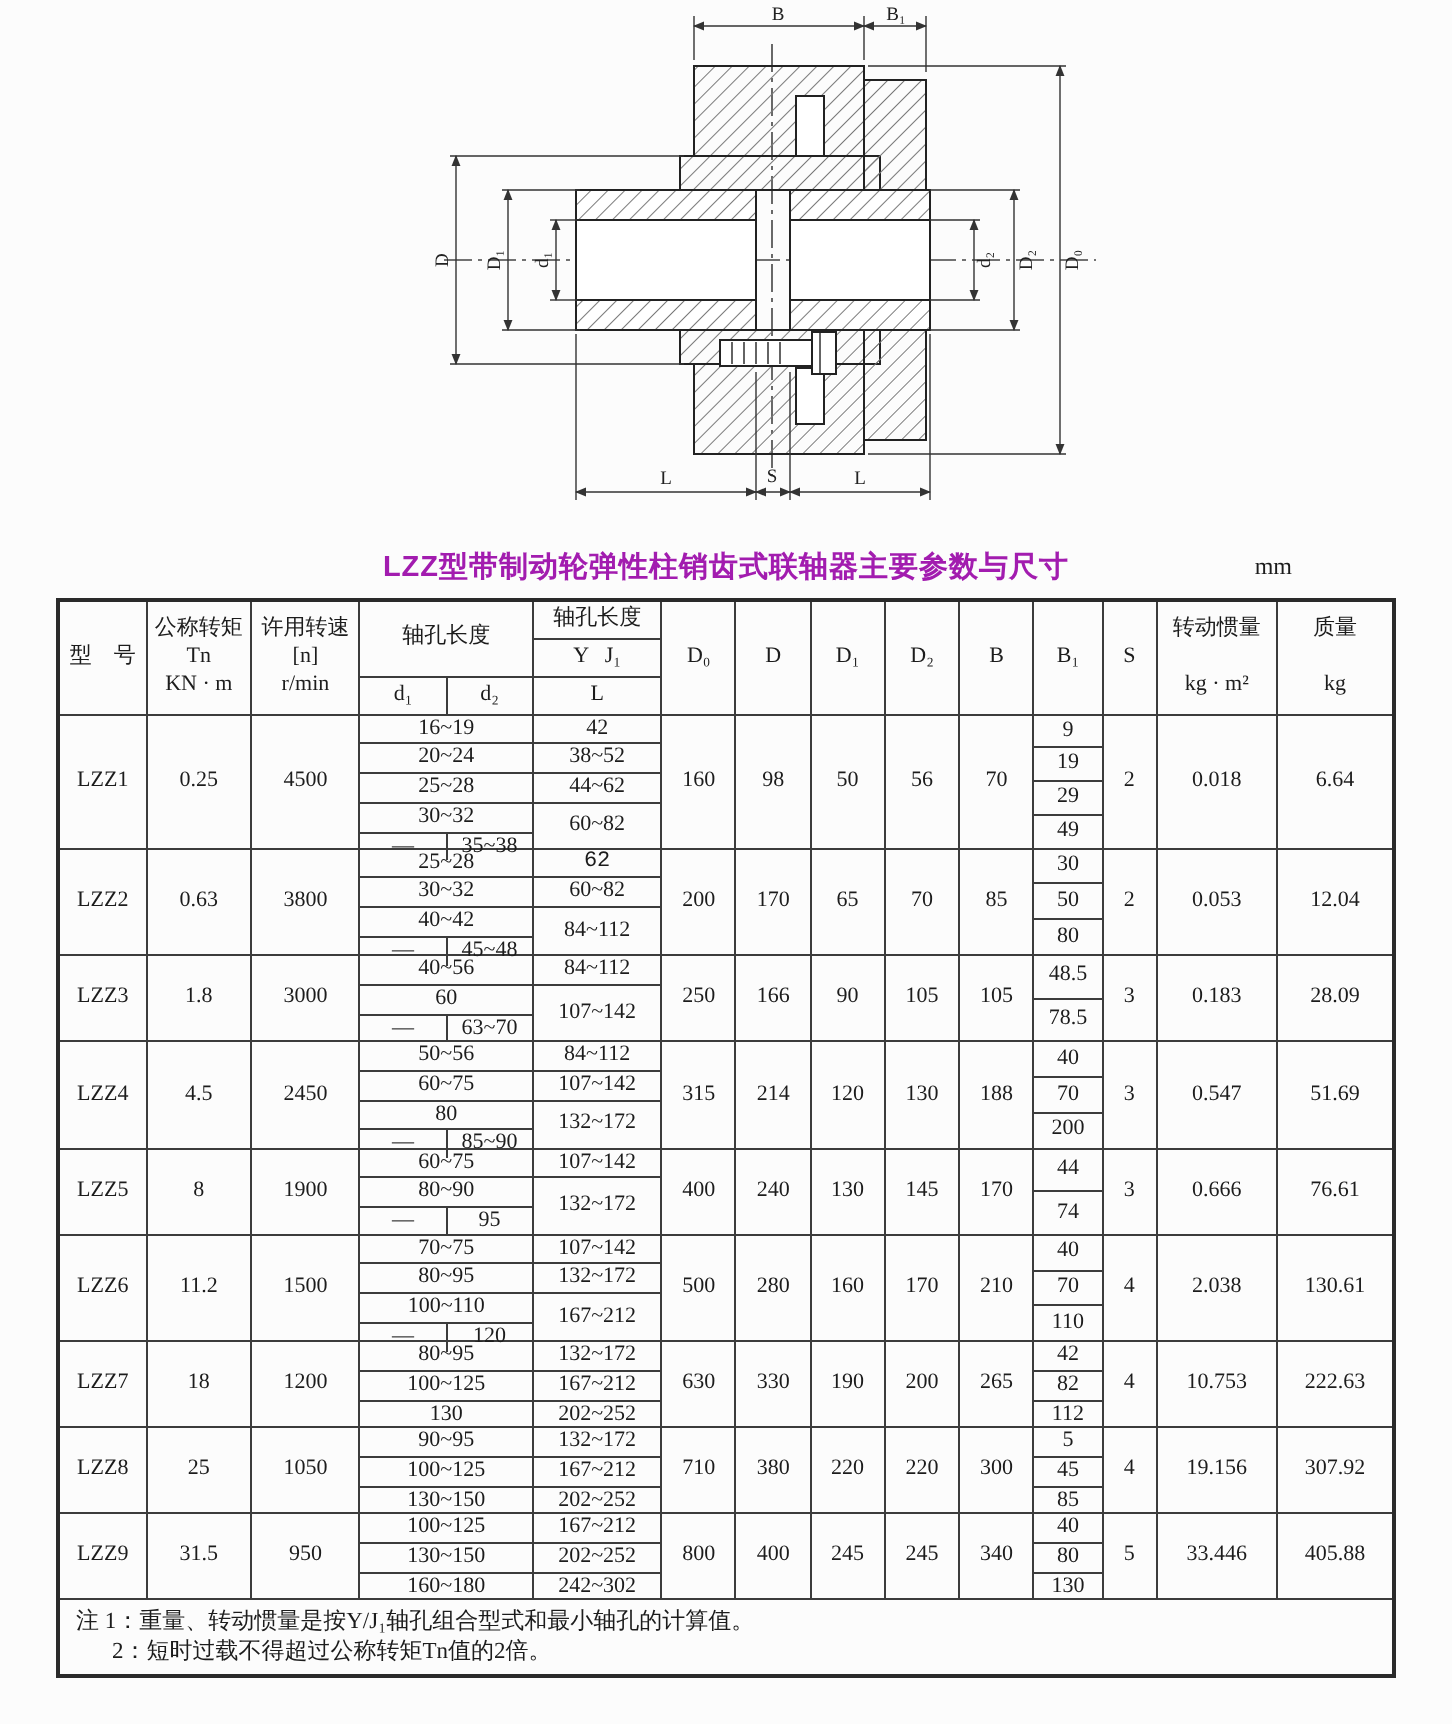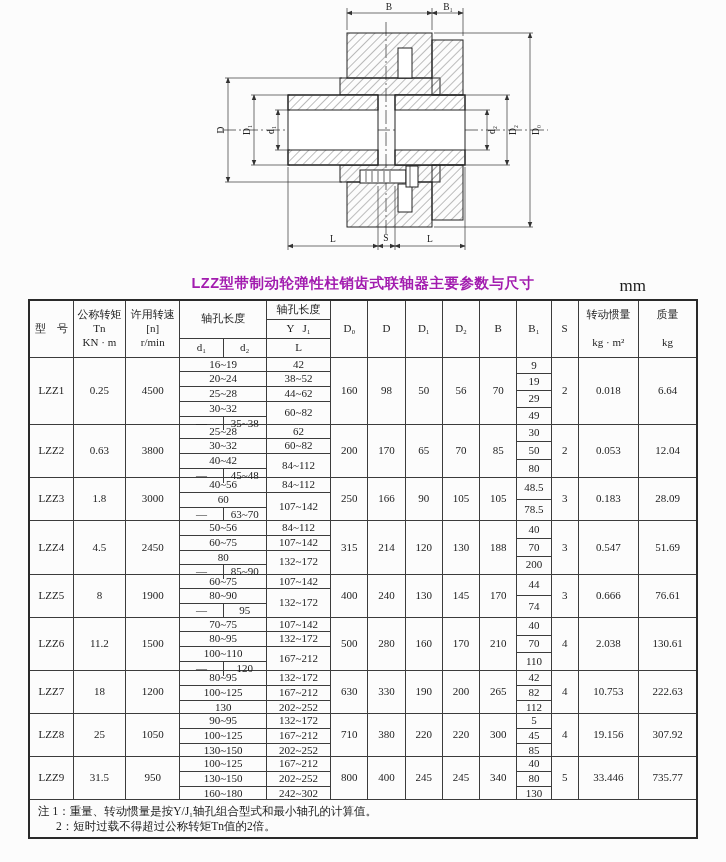--- a/index.html
+++ b/index.html
@@ -12,21 +12,21 @@
   
   .drawing-wrap{width:726px;height:268px;}
   svg text{font-family:"Liberation Serif","DejaVu Serif",serif;fill:#222;}
   
   .title-row{position:relative;width:670px;margin:6px 0 5px 28px;height:20px;}
   .doc-title{
     position:absolute;left:0;right:0;text-align:center;
     font-family:"Liberation Sans","DejaVu Sans",sans-serif;
     font-weight:bold;font-size:14.5px;letter-spacing:.5px;color:#a21caf;
   }
-  .unit-label{position:absolute;right:52px;top:2px;font-size:17px;}
+  .unit-label{position:absolute;right:52px;top:2px;font-size:12px;}
   
   table.spec{
     border-collapse:collapse;table-layout:fixed;
     width:670px;margin-left:28px;font-size:11px;
   }
   .spec th,.spec td{
     border:1px solid #3c3c3c;text-align:center;vertical-align:middle;
     padding:0 1px;font-weight:normal;line-height:1.25;
   }
   .spec{border:2px solid #2a2a2a;}
@@ -280,21 +280,21 @@
               <div class="srow">30~32</div>
               <div class="srow">40~42</div>
               <div class="srow">
                 <div class="half hr">—</div>
                 <div class="half">45~48</div>
               </div>
             </div>
           </td>
           <td class="p0">
             <div class="stack">
-              <div class="srow" style="flex-grow: 1;">62</div>
+              <div class="srow" style="flex-grow: 1; font-family: Liberation Mono, monospace;">62</div>
               <div class="srow" style="flex-grow: 1;">60~82</div>
               <div class="srow" style="flex-grow: 2;">84~112</div>
             </div>
           </td>
           <td>200</td>
           <td>170</td>
           <td>65</td>
           <td>70</td>
           <td>85</td>
           <td class="p0">
@@ -547,21 +547,21 @@
           <td>340</td>
           <td class="p0">
             <div class="stack">
               <div class="srow">40</div>
               <div class="srow">80</div>
               <div class="srow">130</div>
             </div>
           </td>
           <td>5</td>
           <td>33.446</td>
-          <td>735.77</td>
+          <td>405.88</td>
         </tr>
       </tbody>
     <tfoot>
       <tr>
         <td colspan="15" class="notes-cell">
           <div>注 1：重量、转动惯量是按Y/J₁轴孔组合型式和最小轴孔的计算值。</div>
           <div class="note-line2">2：短时过载不得超过公称转矩Tn值的2倍。</div>
         </td>
       </tr>
     </tfoot>

